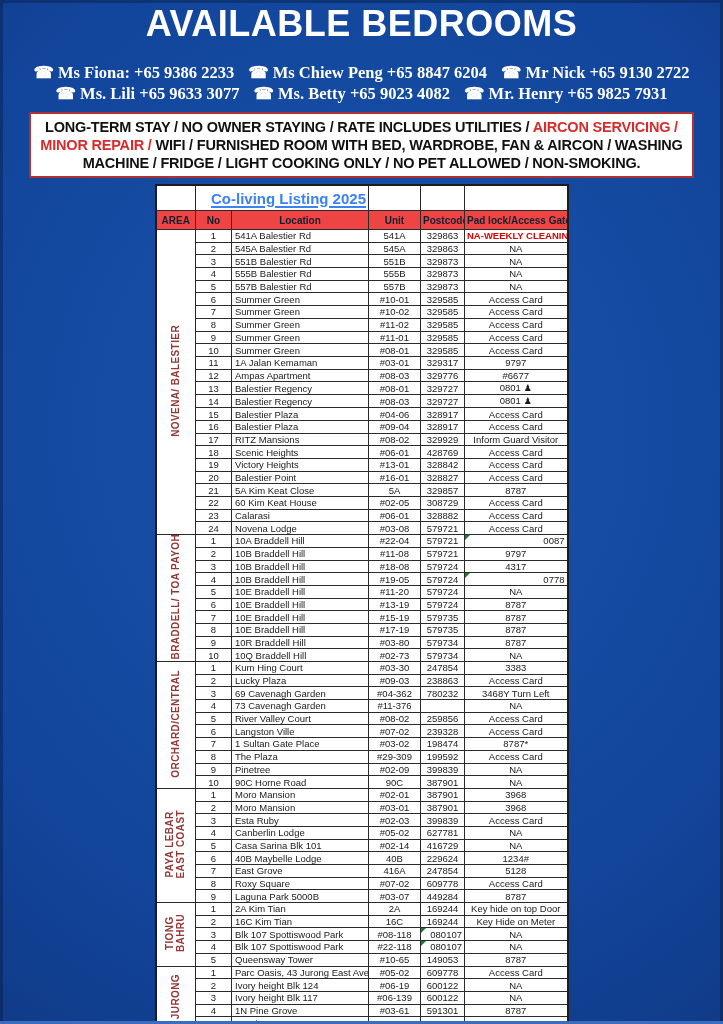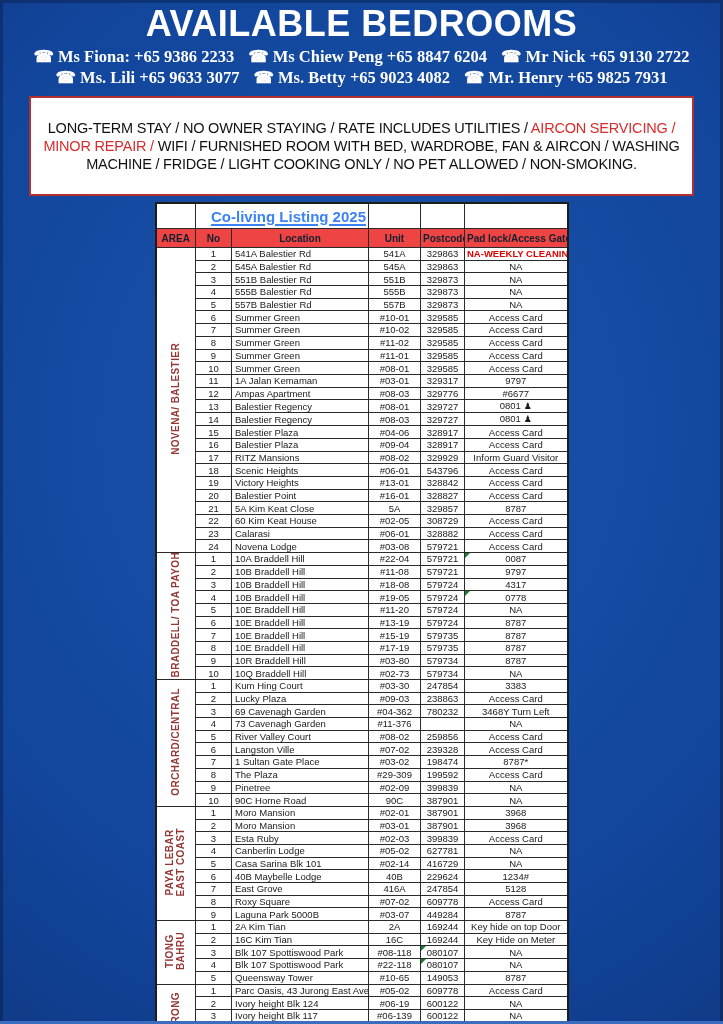--- a/index.html
+++ b/index.html
@@ -5,36 +5,36 @@
   html,body{margin:0;padding:0;}
   body{
     width:723px;height:1024px;overflow:hidden;position:relative;
     background:radial-gradient(120% 95% at 50% 42%, #1a54ab 0%, #12459c 52%, #0d2f70 100%);
     font-family:"Liberation Sans", sans-serif;
     box-shadow:inset 0 0 0 3px rgba(6,16,48,.35);
   }
   body::after{content:"";position:absolute;left:0;right:0;bottom:0;height:3px;background:#3a6cc0;}
 
   .page-title{
-    margin:4px 0 2px 0;text-align:center;color:#ffffff;
+    margin:4px 0 18px 0;text-align:center;color:#ffffff;
     font-size:36px;line-height:40px;font-weight:800;letter-spacing:.5px;
   }
   .contacts{
     text-align:center;color:#ffffff;
     font-family:"Liberation Serif", serif;font-weight:bold;
     font-size:16.5px;line-height:21px;
   }
   .contact{margin:12px 7px;white-space:nowrap;text-align:center;}
   .phone{margin-right:4px;}
 
   .terms-box{
     width:645px;margin:8px auto 0;background:#ffffff;
     border:2px solid #b23030;
-    padding:21px 8px;text-align:center;
-    font-weight:normal;font-size:14.5px;line-height:18px;color:#111;
+    padding:4px 8px;text-align:center;
+    font-weight:bold;font-size:14.5px;line-height:18px;color:#111;
     letter-spacing:-0.2px;
   }
   .terms-box .hl{color:#d92b2b;}
 
   .table-wrap{width:414px;margin:6px auto 0;}
   table{
     border-collapse:collapse;table-layout:fixed;width:414px;
     background:#ffffff;border:2px solid #1c1c1c;
   }
   td,th{
@@ -50,21 +50,21 @@
   }
   thead th{background:#ef4444;font-weight:600;font-size:10px;height:18px;color:#102030;}
   td.area{vertical-align:middle;text-align:center;padding:0;}
   .arealabel{
     display:inline-block;writing-mode:vertical-rl;transform:rotate(180deg);
     white-space:pre-line;font-weight:bold;color:#953735;
     font-size:10px;line-height:10.5px;letter-spacing:.4px;
   }
   .c-loc{text-align:left;padding-left:3px;}
   .c-lock.red{color:#e00000;font-weight:bold;}
-  td.mark{position:relative;}
+  td.mark{position:relative;text-align:right;}
   td.mark::before{
     content:"";position:absolute;top:0;left:0;width:0;height:0;
     border-top:5px solid #1f7a35;border-right:5px solid transparent;
   }
   .bell{margin-left:3px;font-size:9px;}
   .empty-cell{height:12px;}
 </style>
 </head>
 <body>
 
@@ -223,21 +223,21 @@
           <td class="c-no">17</td>
           <td class="c-loc">RITZ Mansions</td>
           <td class="c-unit">#08-02</td>
           <td class="c-pc">329929</td>
           <td class="c-lock"><span>Inform Guard Visitor</span></td>
         </tr>
         <tr>
           <td class="c-no">18</td>
           <td class="c-loc">Scenic Heights</td>
           <td class="c-unit">#06-01</td>
-          <td class="c-pc">543796</td>
+          <td class="c-pc">428769</td>
           <td class="c-lock"><span>Access Card</span></td>
         </tr>
         <tr>
           <td class="c-no">19</td>
           <td class="c-loc">Victory Heights</td>
           <td class="c-unit">#13-01</td>
           <td class="c-pc">328842</td>
           <td class="c-lock"><span>Access Card</span></td>
         </tr>
         <tr>

